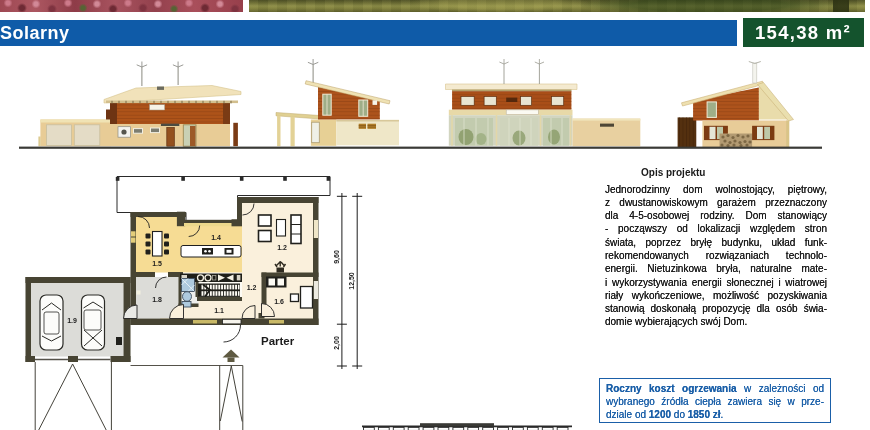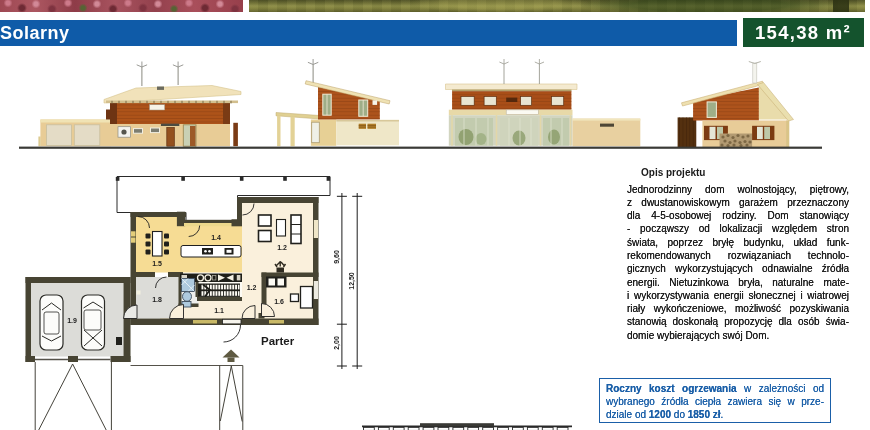--- a/index.html
+++ b/index.html
@@ -612,28 +612,27 @@
       </pattern>
       <pattern id="wood2" width="3.4" height="4" patternUnits="userSpaceOnUse">
         <rect width="3.4" height="4" fill="none"></rect>
         <rect x="2.6" width="0.8" height="4" fill="#3d1f08" opacity="0.6"></rect>
       </pattern>
     </defs>
   </svg>
 
   <div class="abs" style="left:605px;top:166.5px;width:222px;font-size:10px;font-weight:bold;color:#1a1a1a;margin-left:36px;">Opis projektu</div>
 
-  <div class="abs" style="left:605px;top:182.5px;width:222px;font-size:10px;line-height:13.3px;color:#1a1a1a;text-shadow:0 0 0.4px #1a1a1a;margin-left:22px;">
+  <div class="abs" style="left:605px;top:182.5px;width:222px;font-size:10px;line-height:13.3px;color:#1a1a1a;text-shadow:0 0 0.4px #1a1a1a;">
     <div class="jl">Jednorodzinny dom wolnostojący, piętrowy,</div>
     <div class="jl">z dwustanowiskowym garażem przeznaczony</div>
     <div class="jl">dla 4-5-osobowej rodziny. Dom stanowiący</div>
     <div class="jl">- począwszy od lokalizacji względem stron</div>
     <div class="jl">świata, poprzez bryłę budynku, układ funk-</div>
     <div class="jl">rekomendowanych rozwiązaniach technolo-</div>
-    <div class="jl">gicznych wykorzystujących odnawialne źródła</div>
     <div class="jl">energii. Nietuzinkowa bryła, naturalne mate-</div>
     <div class="jl">i wykorzystywania energii słonecznej i wiatrowej</div>
     <div class="jl">riały wykończeniowe, możliwość pozyskiwania</div>
     <div class="jl">stanowią doskonałą propozycję dla osób świa-</div>
     <div>domie wybierających swój Dom.</div>
   </div>
 
   <div class="abs" style="left:599px;top:377.5px;width:218px;border:1.5px solid #1a5fa8;padding:3.5px 6px 0 6px;
        font-size:10px;line-height:13.2px;color:#1a5fa8;text-shadow:0 0 0.4px #1a5fa8;">
     <div class="jl"><b>Roczny koszt ogrzewania</b> w zależności od</div>

